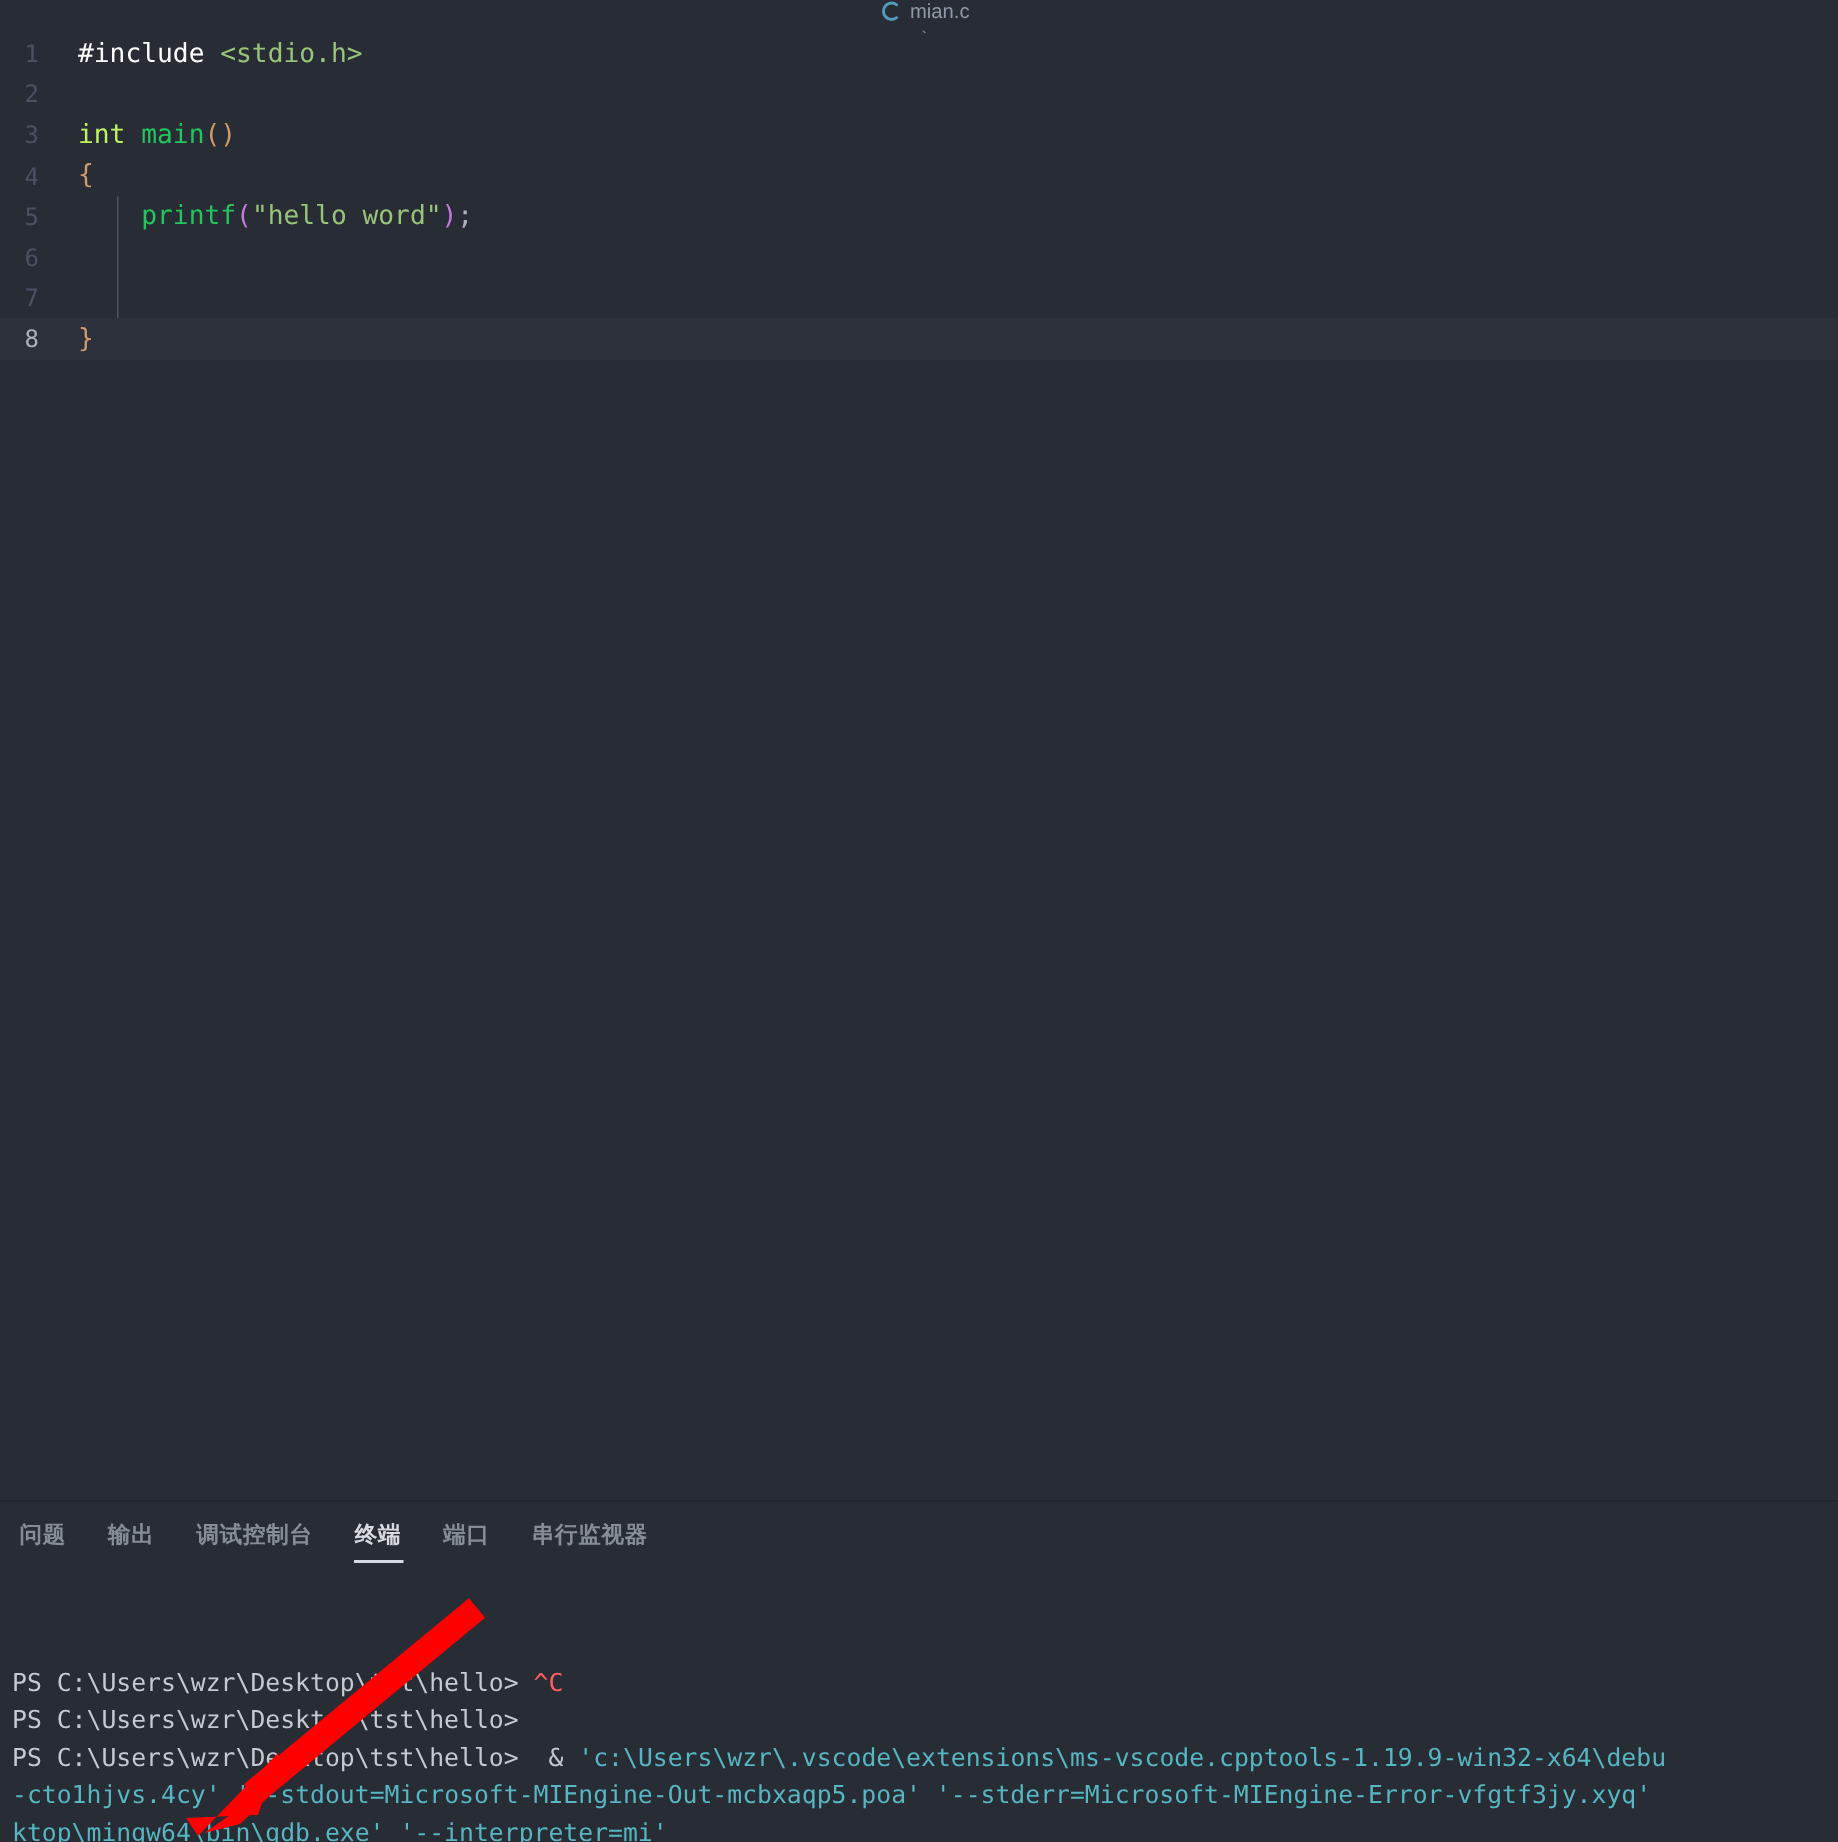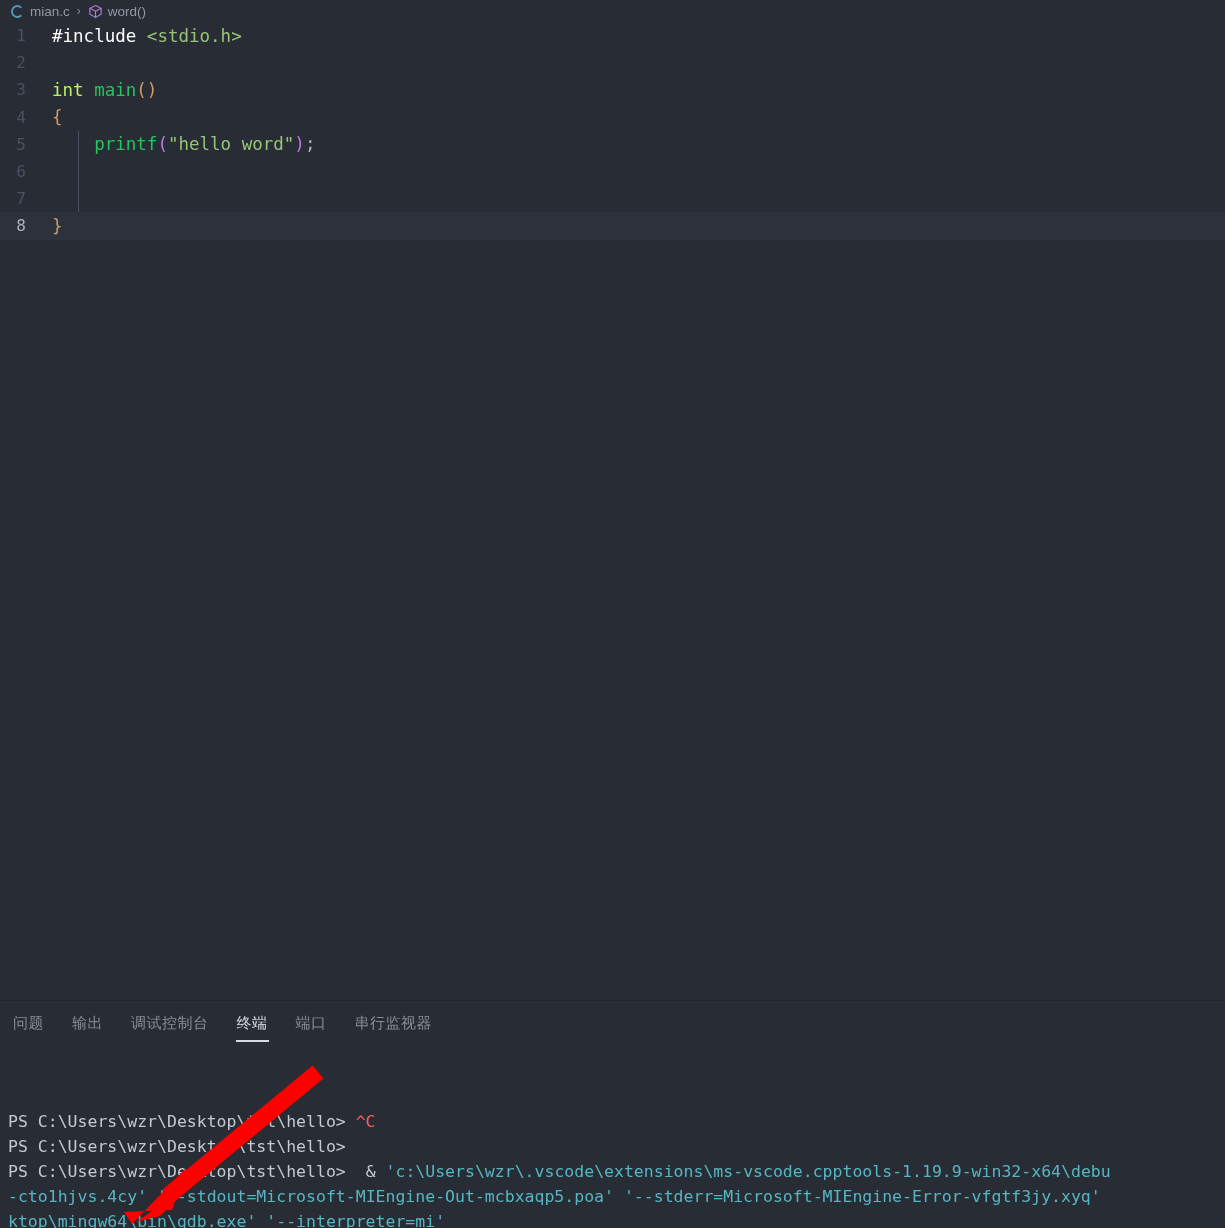--- a/index.html
+++ b/index.html
@@ -19,20 +19,21 @@
   #breadcrumb {
     height: 22px;
     display: flex;
     align-items: center;
     padding-left: 8px;
     background: #282c34;
     font-family: "Liberation Sans", sans-serif;
     font-size: 13.5px;
     color: #9199a6;
     white-space: nowrap;
+    flex-direction: column;
   }
   #breadcrumb .bc-item {
     display: flex;
     align-items: center;
     gap: 5px;
     padding: 0 2px;
   }
   #breadcrumb .bc-sep {
     color: #848c99;
     margin: 0 5px;
@@ -119,20 +120,21 @@
     gap: 26px;
     font-family: "Liberation Sans", sans-serif;
     font-size: 15px;
   }
   .ptab {
     position: relative;
     color: #868d98;
     padding: 6px 1px 10px 1px;
     white-space: nowrap;
     letter-spacing: 0.5px;
+    font-weight: bold;
   }
   .ptab.active {
     color: #d7dae0;
   }
   .ptab.active::after {
     content: "";
     position: absolute;
     left: 0;
     right: 0;
     bottom: 1px;

